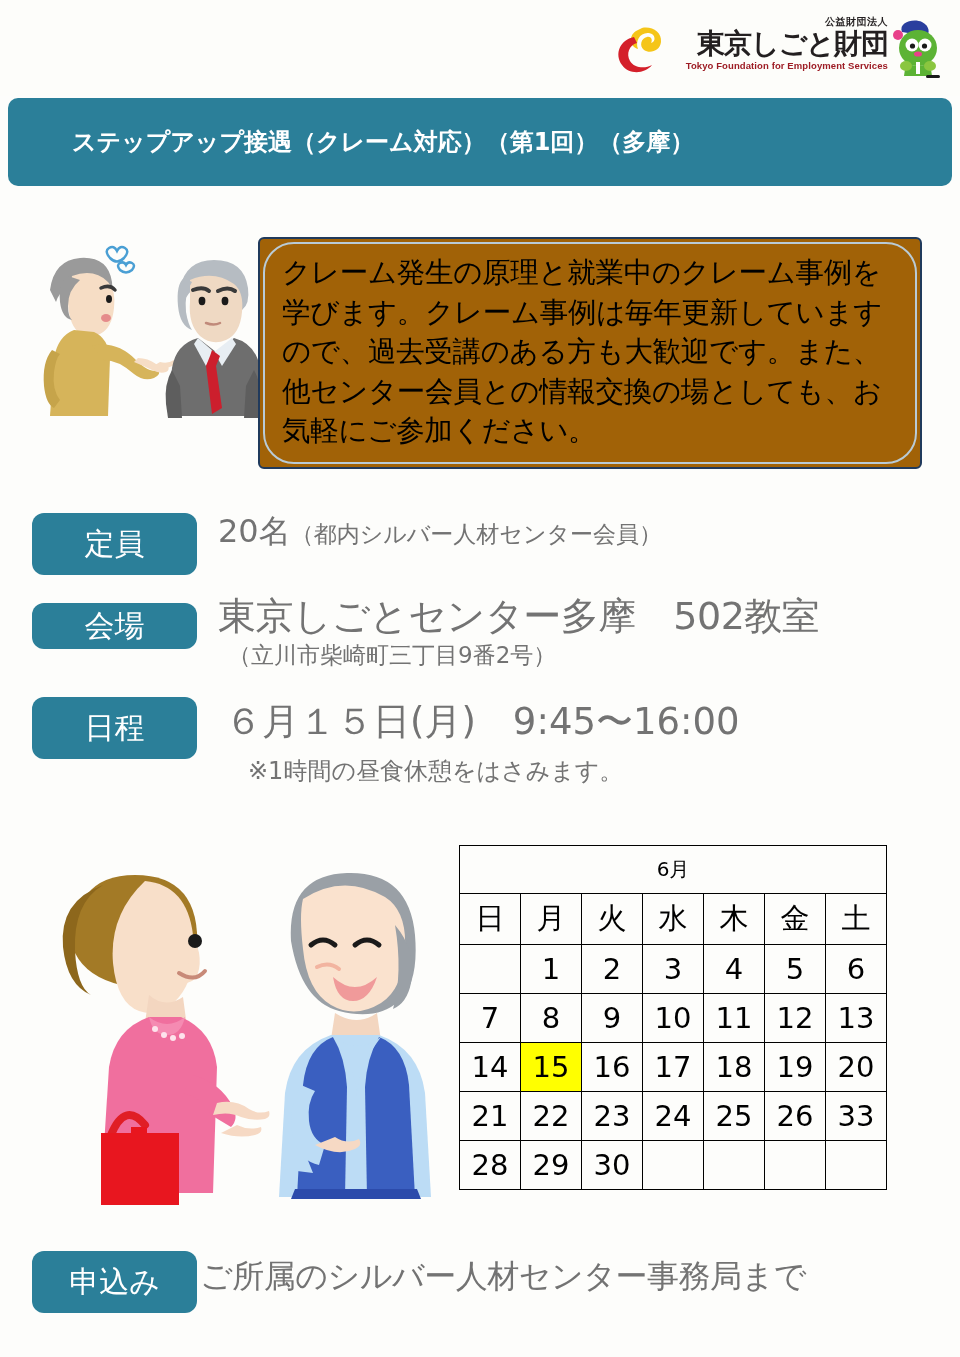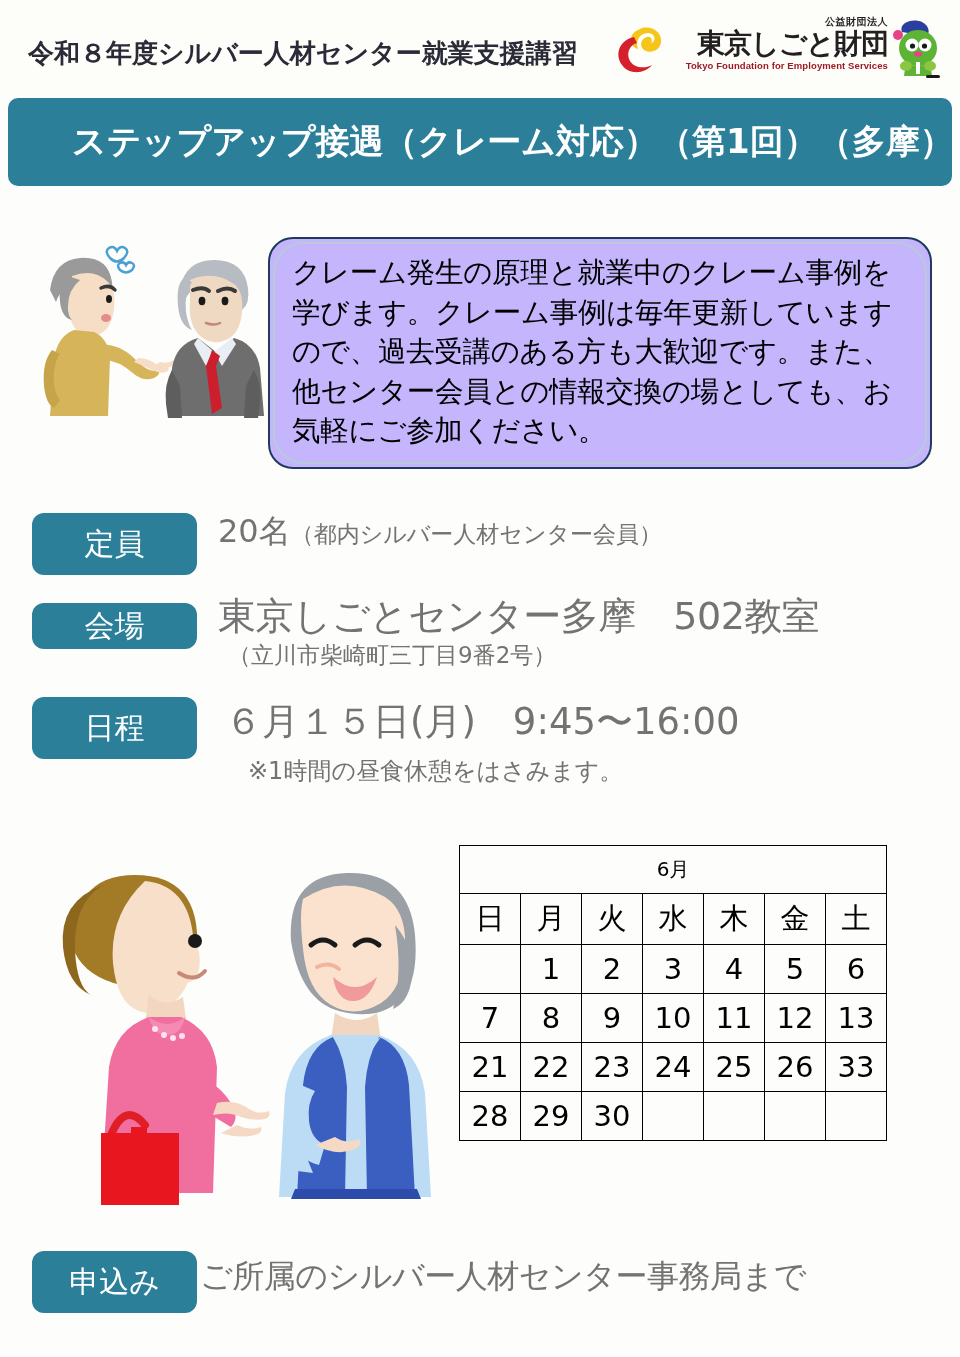--- a/index.html
+++ b/index.html
@@ -48,32 +48,32 @@
   }
   .logo-mascot{position:absolute;left:272px;top:2px;width:66px;height:64px;}
 
   
   .banner{
     position:absolute;left:8px;top:98px;width:944px;height:88px;
     background:#2b7f99;border-radius:10px;
     display:flex;align-items:center;
   }
   .banner-text{
-    color:#ffffff;font-size:34px;font-weight:700;
+    color:#ffffff;font-size:24px;font-weight:700;
     margin-left:64px;white-space:nowrap;letter-spacing:0px;
     font-family:"DejaVu Sans","Liberation Sans",sans-serif;
   }
 
   
   .bubble{
-    position:absolute;left:268px;top:237px;width:664px;height:232px;
+    position:absolute;left:258px;top:237px;width:664px;height:232px;
     box-sizing:border-box;
-    background:#c4b5fd;
+    background:#a16207;
     border:2px solid #203a5c;
-    border-radius:25px;
+    border-radius:6px;
   }
   .bubble-inner{
     position:absolute;left:3px;top:3px;right:3px;bottom:3px;
     border:2px solid #b9cbd6;border-radius:31px;
     box-sizing:border-box;
   }
   .bubble-text{
     position:absolute;left:22px;top:14px;width:616px;
     font-size:28.5px;line-height:39.5px;color:#000000;
     letter-spacing:-0.3px;
@@ -130,21 +130,20 @@
   .sat{color:#1f3864;}
   .sat-num{color:#6d9eeb;}
   .hl{background:#ffff00;}
 </style>
 </head>
 <body>
 
 <div class="page">
 
   <div class="header">
-    <div class="header-title">令和８年度シルバー人材センター就業支援講習</div>
 
     <div class="logo-wrap">
       <svg class="logo-flame" viewBox="0 0 58 52">
         <path d="M30 4 C40 2 50 8 49 18 C48 27 38 30 32 26 C27 22 29 14 35 13 C39 12 41 16 39 19 C44 18 44 10 37 9 C28 8 23 17 26 25 C18 23 16 12 24 7 Z" fill="#f5c518"></path>
         <path d="M22 13 C8 16 2 30 10 41 C17 51 33 50 40 41 C33 45 22 44 18 37 C14 30 17 21 25 19 Z" fill="#d4202a"></path>
       </svg>
 
       <div class="logo-text-block">
         <div class="logo-small">公益財団法人</div>
         <div class="logo-main">東京しごと財団</div>
@@ -304,20 +303,29 @@
       <tr>
         <td class="sun">7</td>
         <td>8</td>
         <td>9</td>
         <td>10</td>
         <td>11</td>
         <td>12</td>
         <td class="sat-num">13</td>
       </tr>
       <tr>
+        <td class="sun">14</td>
+        <td class="hl">15</td>
+        <td>16</td>
+        <td>17</td>
+        <td>18</td>
+        <td>19</td>
+        <td class="sat-num">20</td>
+      </tr>
+      <tr>
         <td class="sun">21</td>
         <td>22</td>
         <td>23</td>
         <td>24</td>
         <td>25</td>
         <td>26</td>
         <td class="sat-num">33</td>
       </tr>
       <tr>
         <td class="sun">28</td>

